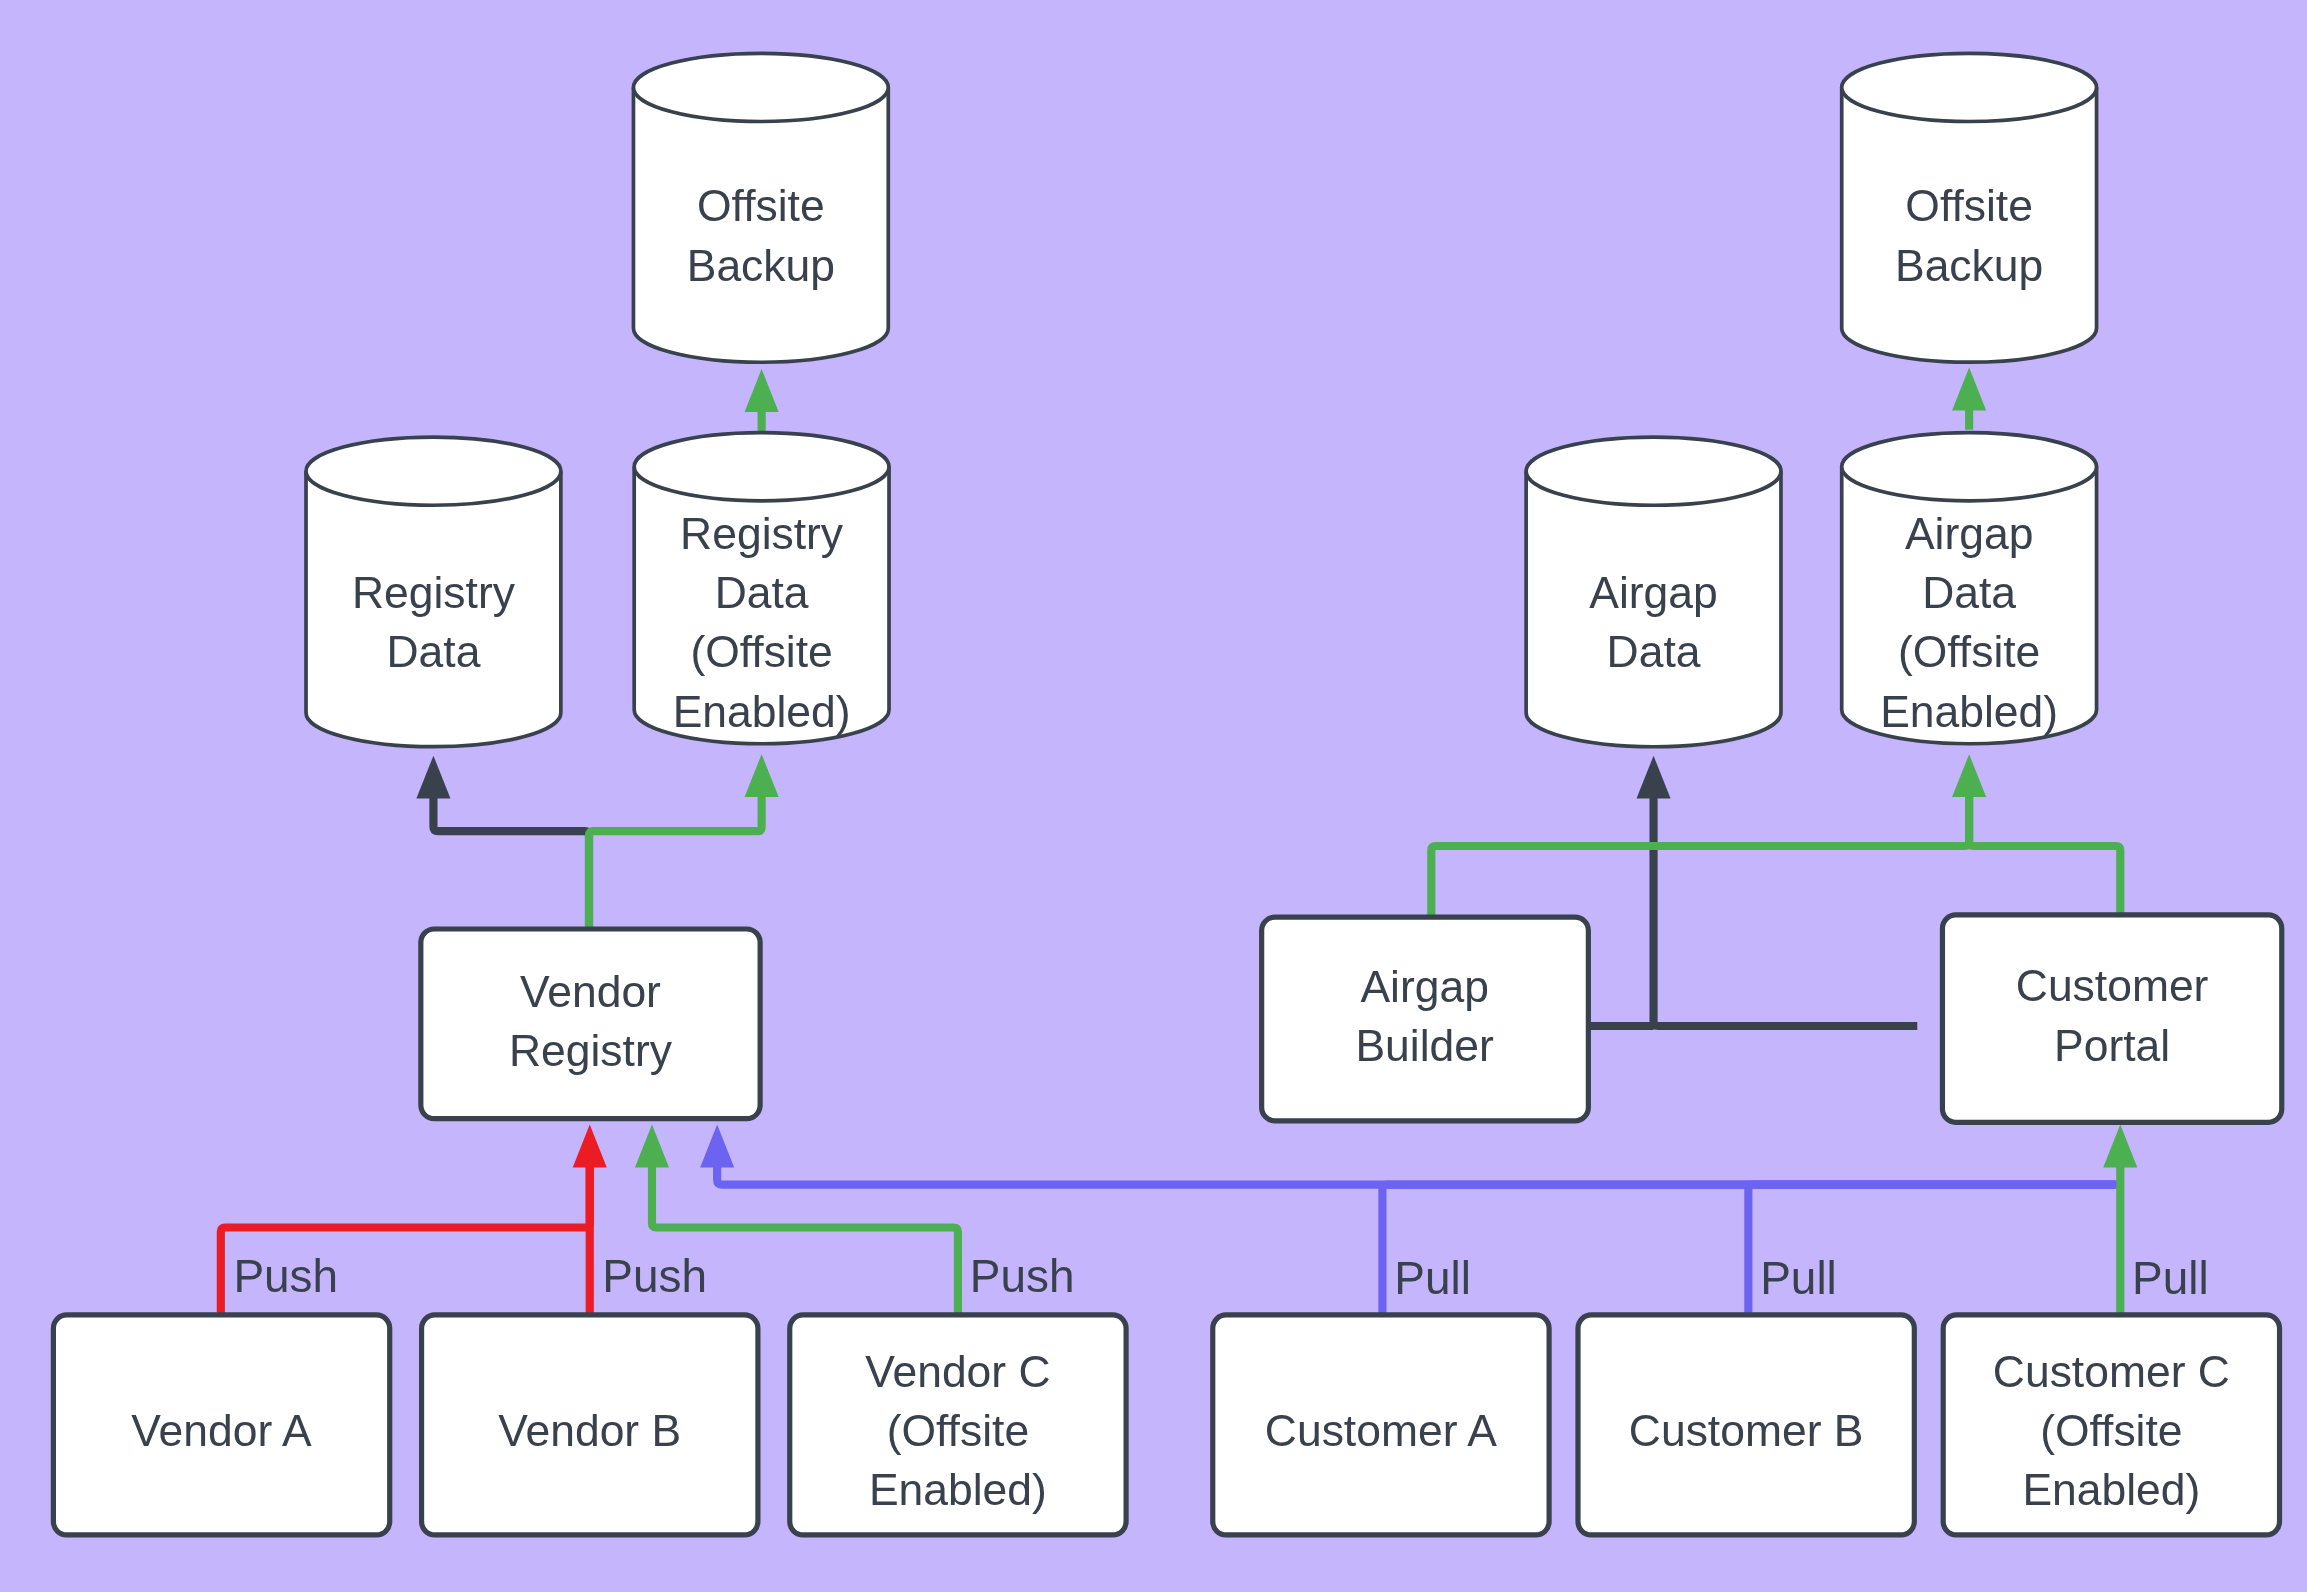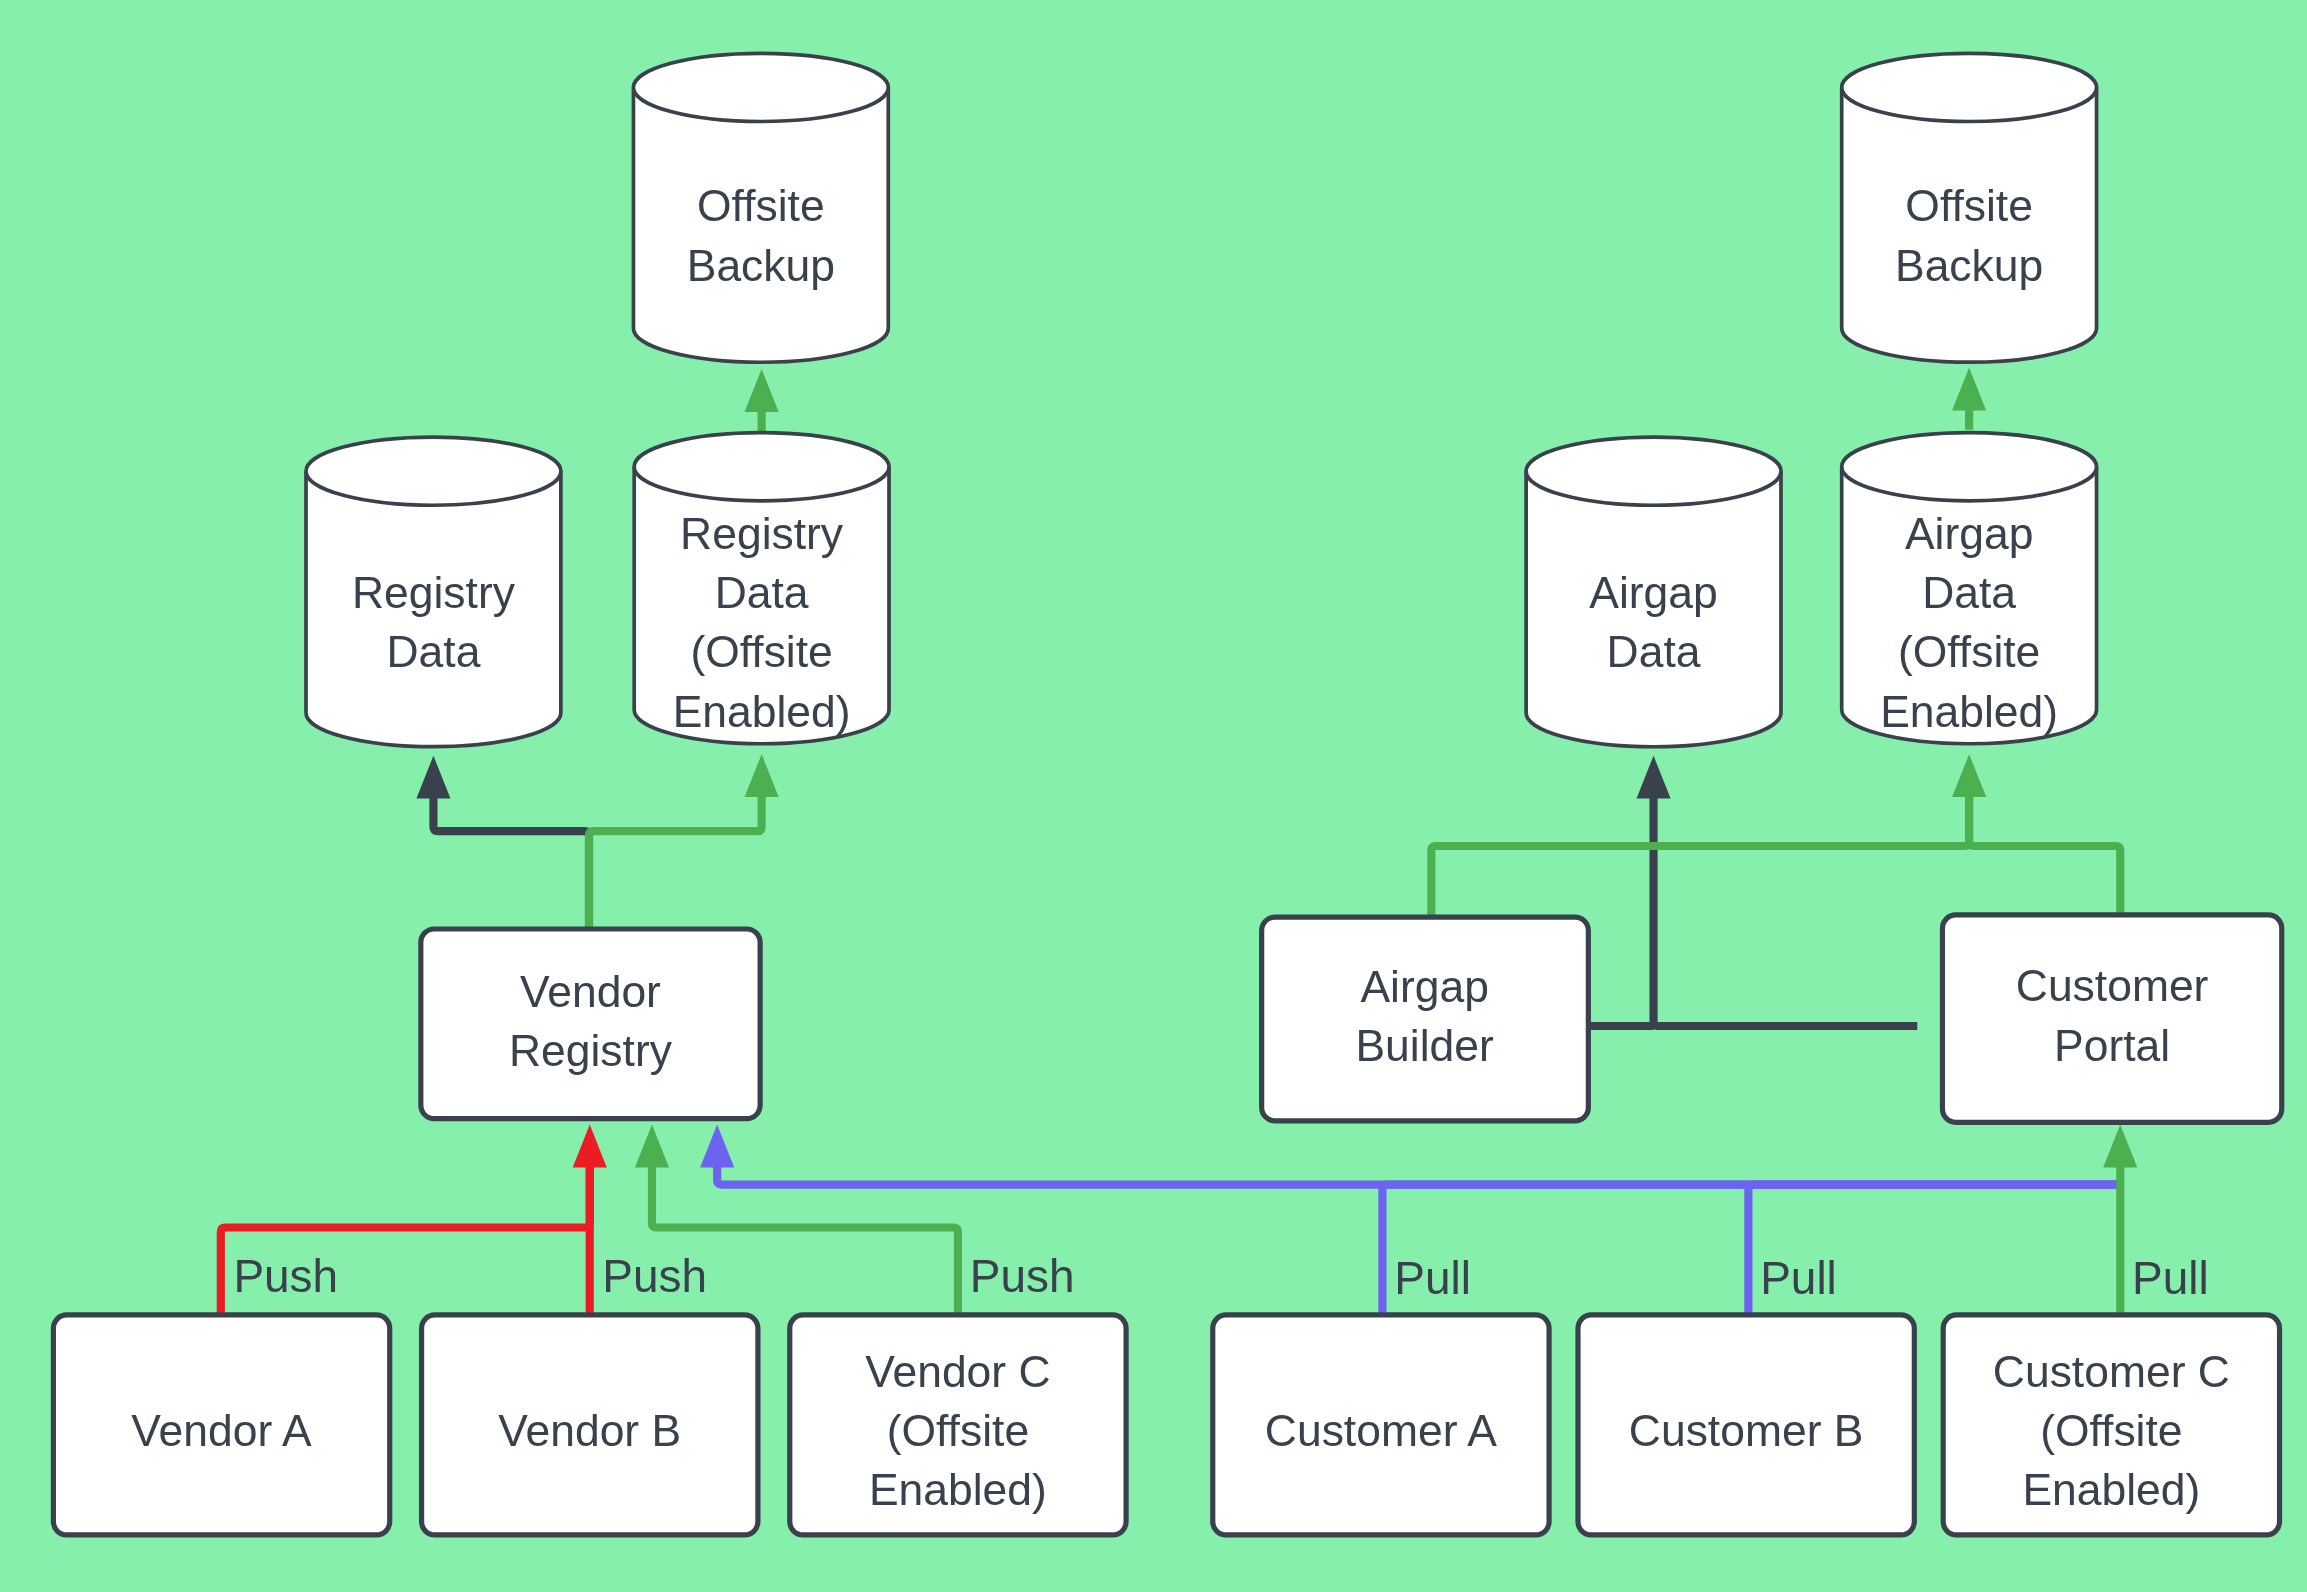--- a/index.html
+++ b/index.html
@@ -10,21 +10,21 @@
   body {
     width: 2307px;
     height: 1592px;
     font-family: "Liberation Sans", sans-serif;
     overflow: hidden;
   }
   #diagram-root {
     position: relative;
     width: 2307px;
     height: 1592px;
-    background: #86efac;
+    background: #c4b5fd;
   }
   svg#diagram-svg {
     position: absolute;
     top: 0;
     left: 0;
     width: 2307px;
     height: 1592px;
     display: block;
   }
   .node-shape {

